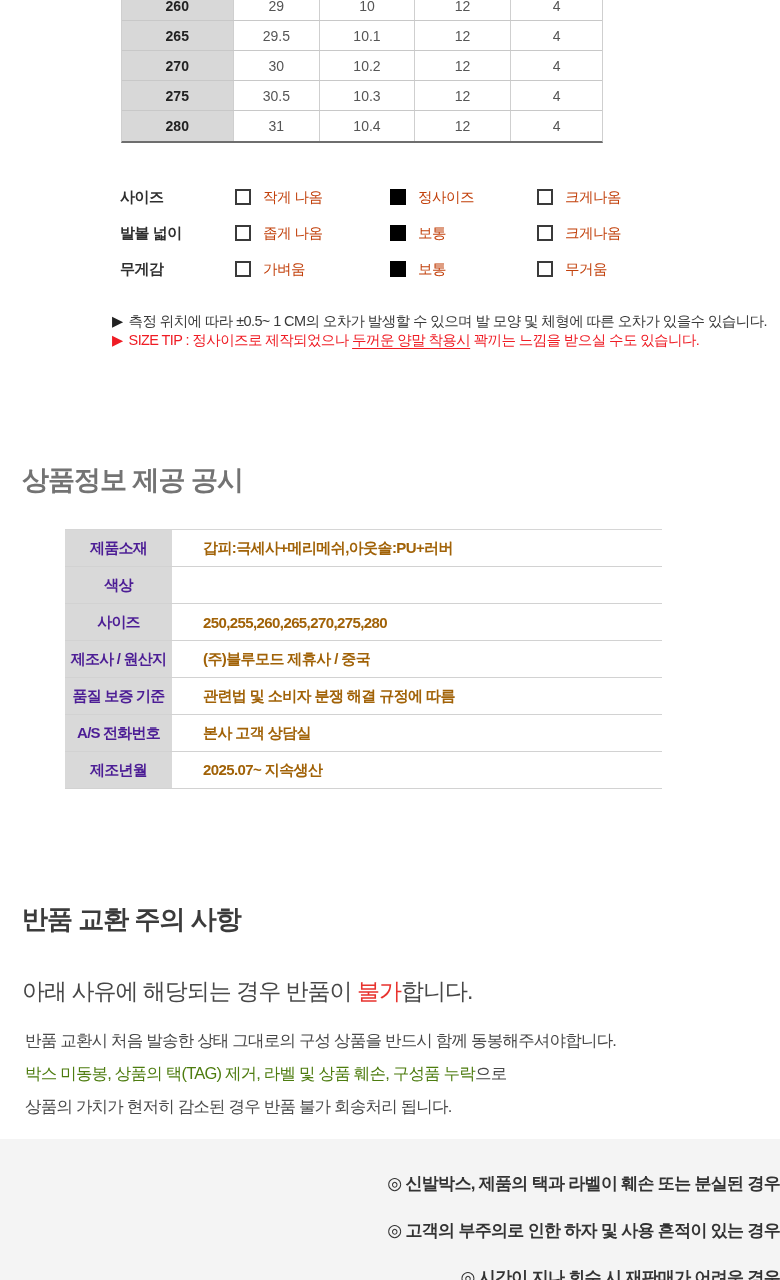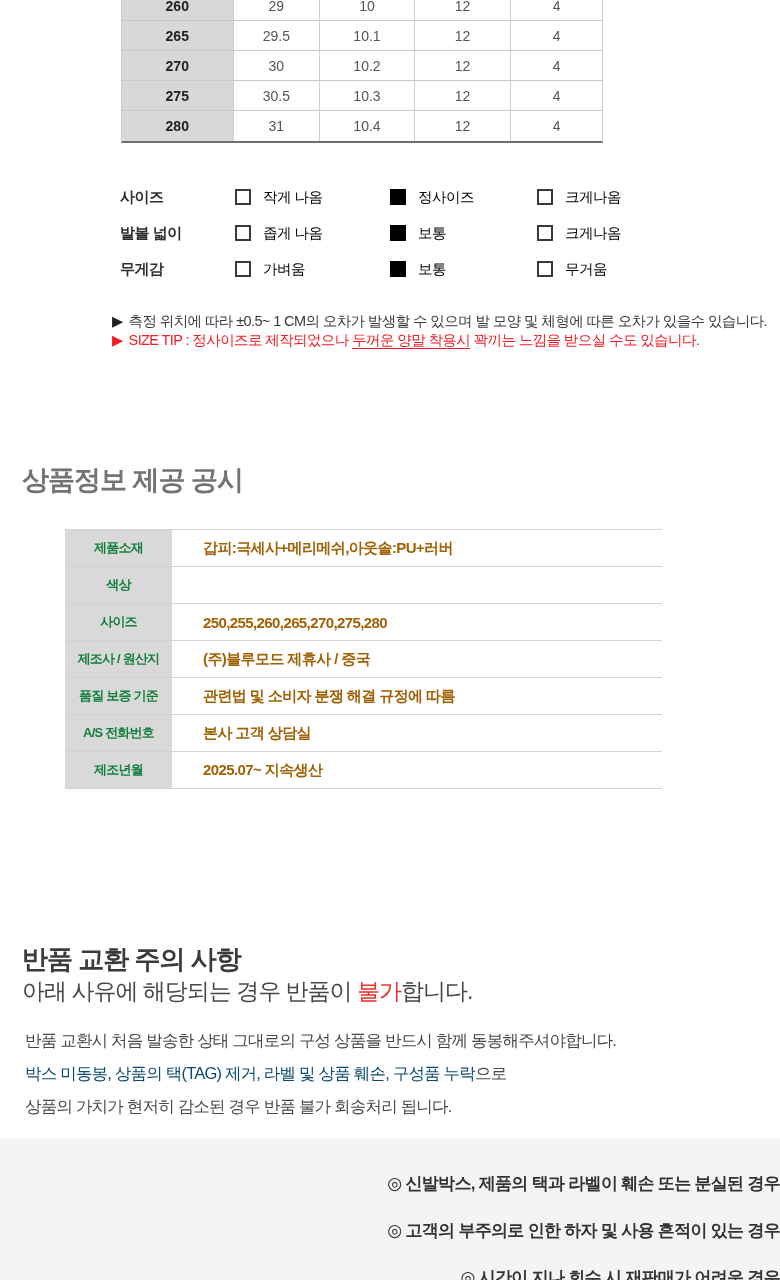--- a/index.html
+++ b/index.html
@@ -23,45 +23,45 @@
 
   
   .survey { position:absolute; left:120px; top:179px; width:560px; }
   .sv-row { position:relative; display:flex; align-items:center; height:36px; }
   .sv-label { width:115px; font-size:15px; font-weight:700; color:#2e2e2e; letter-spacing:-0.5px; }
   .sv-opt { display:flex; align-items:center; gap:12px; }
   .sv-opt.o1 { width:155px; }
   .sv-opt.o2 { width:147px; }
   .cb { width:16px; height:16px; border:2px solid #3a3a3a; background:#fff; flex:0 0 auto; }
   .cb.on { background:#000; border-color:#000; }
-  .sv-opt span.txt { font-size:14.5px; color:#000000; letter-spacing:-0.5px; white-space:nowrap; }
+  .sv-opt span.txt { font-size:14.5px; color:#c2410c; letter-spacing:-0.5px; white-space:nowrap; }
 
   
   .note1 { position:absolute; left:112px; top:312px; font-size:14.5px; color:#3a3a3a; letter-spacing:-0.6px; white-space:nowrap; }
   .note2 { position:absolute; left:112px; top:331px; font-size:14.5px; color:#ef1c24; letter-spacing:-0.6px; white-space:nowrap; }
   .note1 .tri { color:#222; margin-right:6px; }
   .note2 .tri { color:#ef1c24; margin-right:6px; }
   .note2 .ul { text-decoration:underline; text-underline-offset:3px; }
 
   
   .info-title { position:absolute; left:22px; top:462px; font-size:27px; font-weight:700; color:#737373; letter-spacing:-1px; }
   .info-table { position:absolute; left:65px; top:529px; width:597px; border-top:1px solid #d6d6d6; }
   .it-row { display:flex; height:37px; border-bottom:1px solid #d2d2d2; }
   .it-label { width:110px; background:#d9d9d9; border-right:3px solid #ffffff;
     display:flex; align-items:center; justify-content:center;
-    font-size:13px; font-weight:700; color:#15803d; letter-spacing:-0.8px; white-space:nowrap; }
+    font-size:15px; font-weight:700; color:#4c1d95; letter-spacing:-0.8px; white-space:nowrap; }
   .it-value { flex:1; display:flex; align-items:center; padding-left:28px;
     font-size:15px; color:#a16207; font-weight:600; letter-spacing:-0.6px; white-space:nowrap; }
 
   
-  .rt-title { position:absolute; left:22px; top:942px; font-size:26px; font-weight:700; color:#3b3b3b; letter-spacing:-1px;text-align:center; }
+  .rt-title { position:absolute; left:22px; top:902px; font-size:26px; font-weight:700; color:#3b3b3b; letter-spacing:-1px;text-align:center; }
   .rt-sub { position:absolute; left:22px; top:976px; font-size:23px; color:#474747; letter-spacing:-1px; }
   .rt-sub .hl { color:#e8332e; }
   .rt-para { position:absolute; left:25px; top:1024px; font-size:16.5px; color:#484848; line-height:33px; letter-spacing:-0.8px; white-space:nowrap; }
-  .rt-para .red { color:#0c4a6e; }
+  .rt-para .red { color:#4d7c0f; }
 
   
   .footer { position:absolute; left:0; top:1139px; width:780px; height:141px; background:#f4f4f4; text-align:right; padding-top:33px; }
   .fc-item { font-size:17px; font-weight:700; color:#333; letter-spacing:-0.7px; margin-bottom:24px; }
 </style>
 </head>
 <body>
 
 <div class="page">
 

